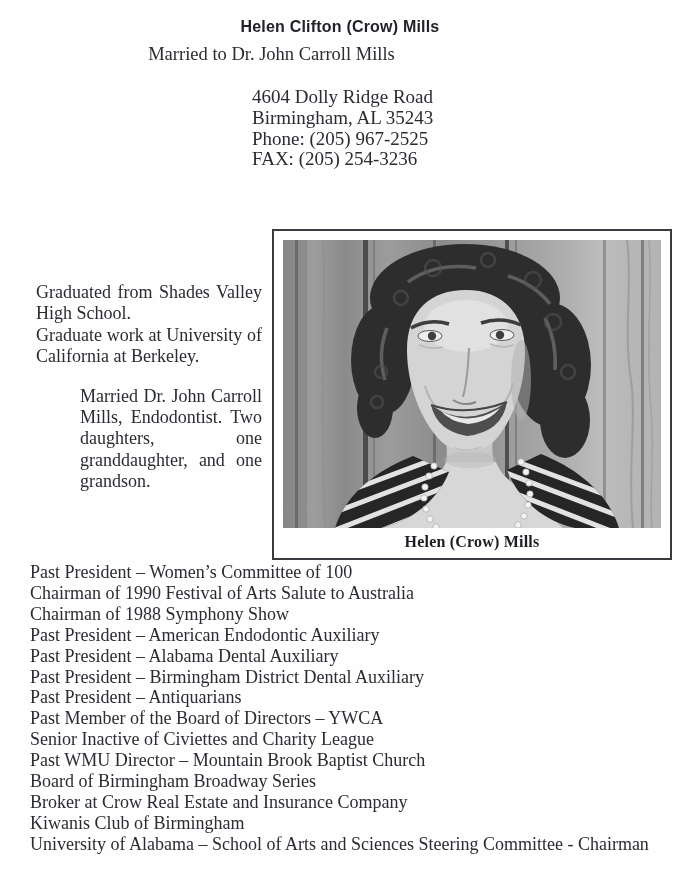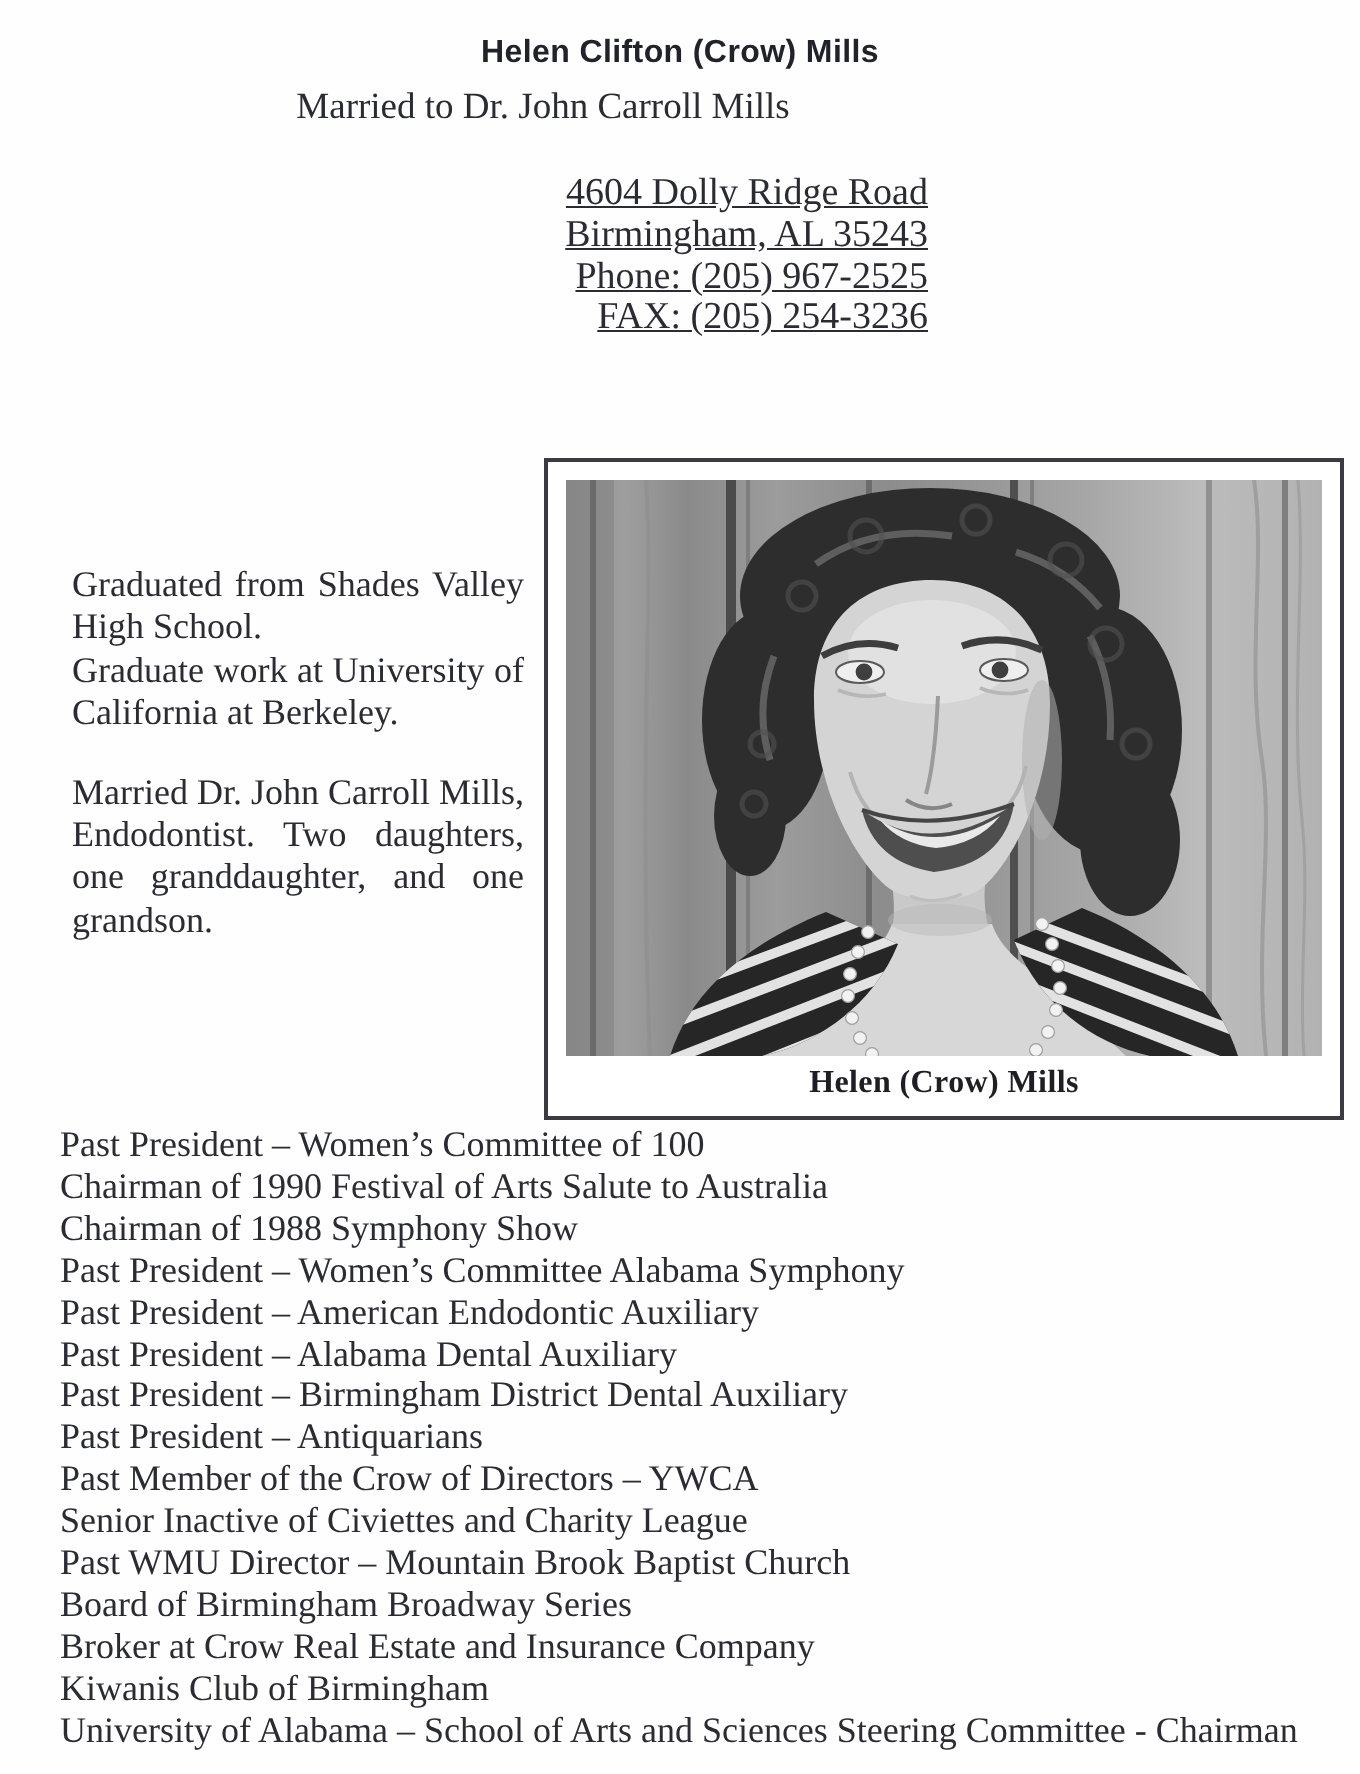--- a/index.html
+++ b/index.html
@@ -18,30 +18,29 @@
     font-family:"Liberation Sans", sans-serif;
     font-weight:bold; font-size:16px; color:#22222a;
     letter-spacing:0.2px;
   }
   .doc-subtitle {
     position:absolute; top:44px; left:0; width:543px;
     text-align:center; font-size:18.5px; color:#2b2b33;
   }
   .address-block {
     position:absolute; top:87px; left:252px; width:212px;
-    text-align:right; font-size:19px; line-height:20.8px;
+    text-align:left; font-size:19px; line-height:20.8px;
     color:#2b2b33;
-    text-decoration:underline;
   }
   .bio-col {
     position:absolute; top:282px; left:36px; width:226px;
     font-size:18px; line-height:21.4px; color:#2b2b33;
   }
   .jline { text-align:justify; }
-  .bio-p2 { margin-top:18px; text-align:justify; }
+  .bio-p2 { margin-top:18px; text-align:justify;margin-left:44px; }
   .photo-frame {
     position:absolute; top:229px; left:272px;
     width:400px; height:331px;
     border:2px solid #3a3a40;
     background:#ffffff;
     padding:9px 9px 15px 9px;
   }
   .photo-frame svg { display:block; }
   .photo-caption {
     height:30px; line-height:28px; text-align:center;
@@ -202,26 +201,25 @@
         </g>
       </g>
     </svg>
     <figcaption class="photo-caption">Helen (Crow) Mills</figcaption>
   </figure>
 
   <div class="positions-list">
     <div>Past President – Women’s Committee of 100</div>
     <div>Chairman of 1990 Festival of Arts Salute to Australia</div>
     <div>Chairman of 1988 Symphony Show</div>
-    <div>Past President – Women’s Committee Alabama Symphony</div>
     <div>Past President – American Endodontic Auxiliary</div>
     <div>Past President – Alabama Dental Auxiliary</div>
     <div>Past President – Birmingham District Dental Auxiliary</div>
     <div>Past President – Antiquarians</div>
-    <div>Past Member of the Crow of Directors – YWCA</div>
+    <div>Past Member of the Board of Directors – YWCA</div>
     <div>Senior Inactive of Civiettes and Charity League</div>
     <div>Past WMU Director – Mountain Brook Baptist Church</div>
     <div>Board of Birmingham Broadway Series</div>
     <div>Broker at Crow Real Estate and Insurance Company</div>
     <div>Kiwanis Club of Birmingham</div>
     <div>University of Alabama – School of Arts and Sciences Steering Committee - Chairman</div>
   </div>
 
 </div>
 

